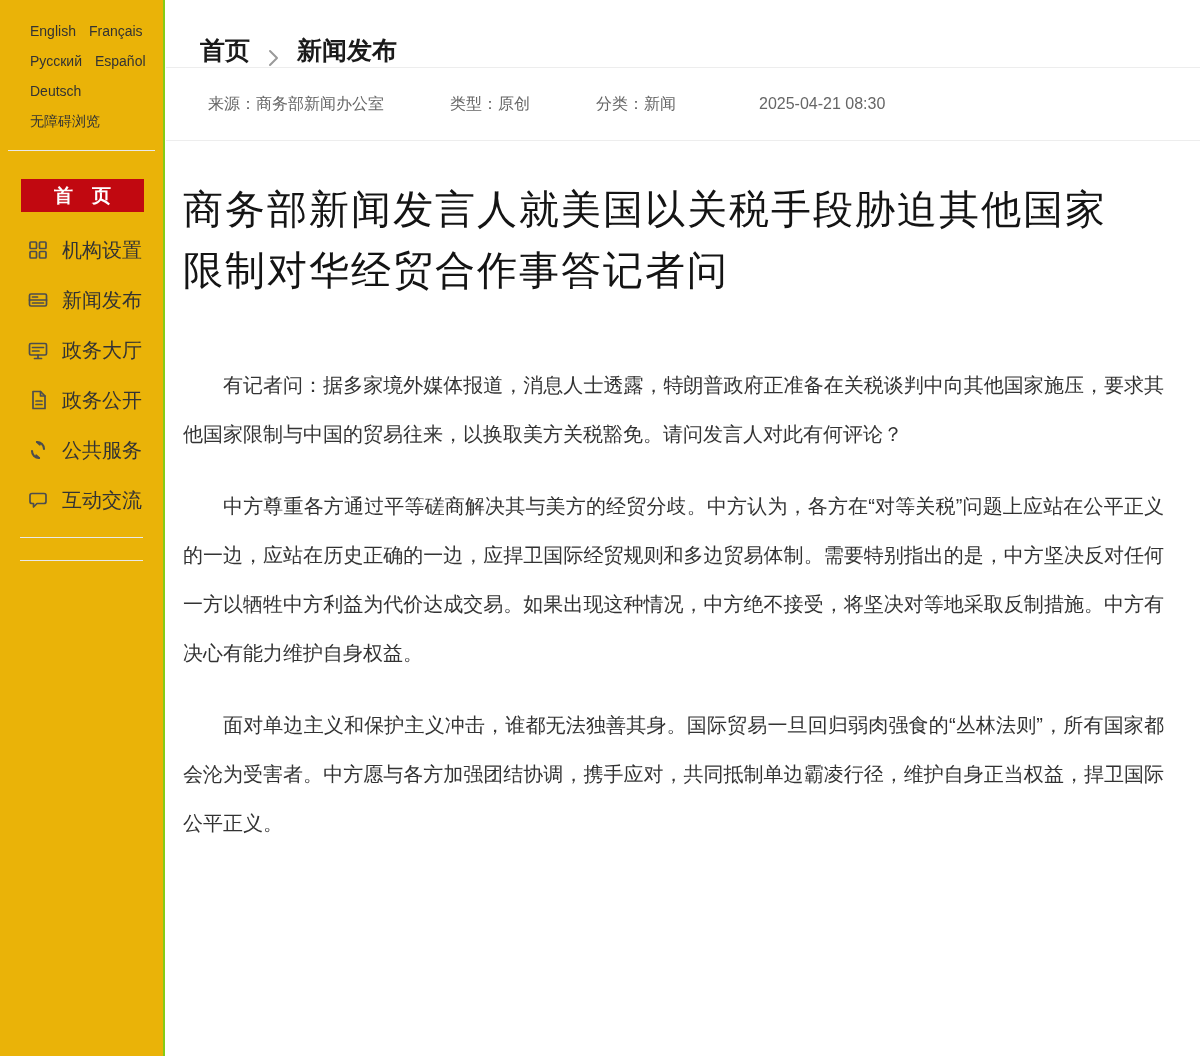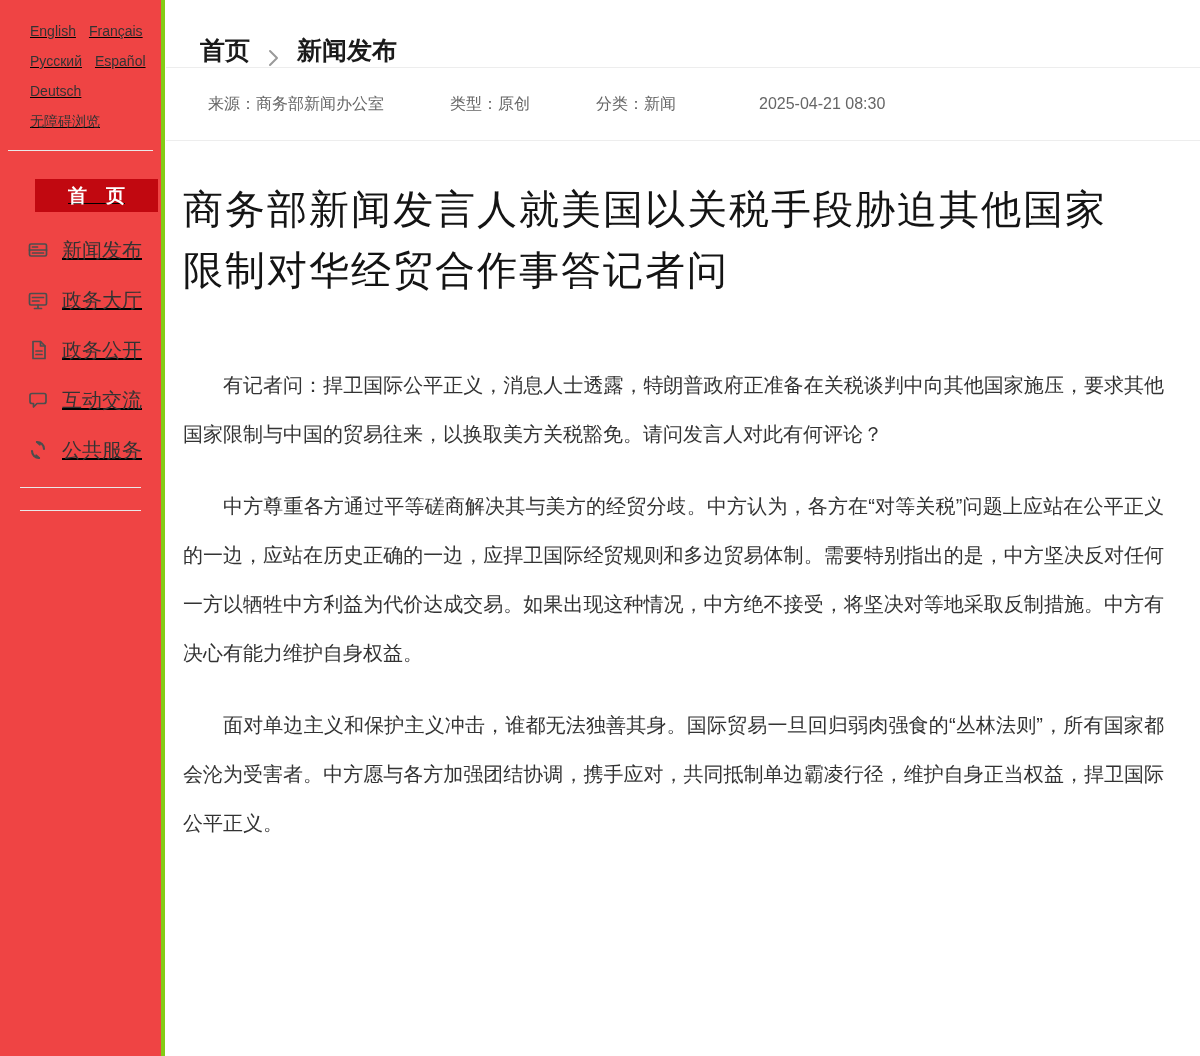--- a/index.html
+++ b/index.html
@@ -10,31 +10,30 @@
     font-family: "Liberation Sans", "DejaVu Sans", sans-serif;
     -webkit-font-smoothing: antialiased;
   }
   .page { position: relative; width: 1200px; height: 1056px; }
 
   
   .sidebar {
     position: absolute; left: 0; top: 0;
     width: 165px; height: 1056px;
     box-sizing: border-box;
-    border-right: 4px solid #84cc16;
-    background: #ef4444;
-    text-decoration: underline;
+    border-right: 2px solid #84cc16;
+    background: #eab308;
   }
   .lang-block { padding: 16px 0 8px 30px; font-size: 14px; color: #333; }
   .lang-row { display: flex; gap: 13px; line-height: 30px; }
   .lang-link { cursor: pointer; white-space: nowrap; }
   .side-divider { border: none; border-top: 1px solid #e9e9e9; margin: 6px 8px 0 8px; }
 
   .home-btn {
-    margin: 28px 0 0 35px;
+    margin: 28px 0 0 21px;
     width: 123px; height: 33px;
     background: #c10810;
     color: #fff; font-size: 19px; font-weight: bold;
     display: flex; align-items: center; justify-content: center;
     cursor: pointer;
   }
 
   .menu { margin-top: 13px; }
   .menu-item {
     height: 50px; display: flex; align-items: center;
@@ -105,20 +104,29 @@
     </div>
 
     <hr class="side-divider">
 
     <div class="home-btn">
       <span>首　页</span>
     </div>
 
     <div class="menu">
 
+      <div class="menu-item">
+        <svg viewBox="0 0 22 22">
+          <rect x="3" y="3" width="6.5" height="6.5" rx="1"></rect>
+          <rect x="12.5" y="3" width="6.5" height="6.5" rx="1"></rect>
+          <rect x="3" y="12.5" width="6.5" height="6.5" rx="1"></rect>
+          <rect x="12.5" y="12.5" width="6.5" height="6.5" rx="1"></rect>
+        </svg>
+        <span>机构设置</span>
+      </div>
 
       <div class="menu-item">
         <svg viewBox="0 0 22 22">
           <rect x="2.5" y="5" width="17" height="12" rx="1.5"></rect>
           <line x1="2.5" y1="11" x2="19.5" y2="11"></line>
           <line x1="5.5" y1="8" x2="10.5" y2="8"></line>
           <line x1="5.5" y1="14" x2="16.5" y2="14"></line>
         </svg>
         <span>新闻发布</span>
       </div>
@@ -138,34 +146,34 @@
         <svg viewBox="0 0 22 22">
           <path d="M6 2.5 H13.5 L18 7 V19.5 H6 Z"></path>
           <path d="M13.5 2.5 V7 H18"></path>
           <line x1="9" y1="12" x2="15" y2="12"></line>
           <line x1="9" y1="15.5" x2="15" y2="15.5"></line>
         </svg>
         <span>政务公开</span>
       </div>
 
       <div class="menu-item">
-        <svg viewBox="0 0 22 22">
-          <path d="M5 4.5 H17 Q19 4.5 19 6.5 V12.5 Q19 14.5 17 14.5 H10 L6.5 18 V14.5 H5 Q3 14.5 3 12.5 V6.5 Q3 4.5 5 4.5 Z"></path>
-        </svg>
-        <span>互动交流</span>
-      </div>
-
-      <div class="menu-item">
         <svg viewBox="0 0 22 22" style="stroke-width:2.1">
           <path d="M5 12 A7 7 0 0 0 12 19"></path>
           <path d="M12 19 L9.2 16.4"></path>
           <path d="M17 10 A7 7 0 0 0 10 3"></path>
           <path d="M10 3 L12.8 5.6"></path>
         </svg>
         <span>公共服务</span>
+      </div>
+
+      <div class="menu-item">
+        <svg viewBox="0 0 22 22">
+          <path d="M5 4.5 H17 Q19 4.5 19 6.5 V12.5 Q19 14.5 17 14.5 H10 L6.5 18 V14.5 H5 Q3 14.5 3 12.5 V6.5 Q3 4.5 5 4.5 Z"></path>
+        </svg>
+        <span>互动交流</span>
       </div>
     </div>
 
     <hr class="side-divider menu-divider">
 
 
     <hr class="side-divider qa-divider">
   </div>
 
   <div class="main">
@@ -184,20 +192,20 @@
       <span class="meta-item">来源：商务部新闻办公室</span>
       <span class="meta-item">类型：原创</span>
       <span class="meta-item">分类：新闻</span>
       <span class="meta-item meta-date">2025-04-21 08:30</span>
     </div>
 
     <div class="article">
       <h1 class="article-title">商务部新闻发言人就美国以关税手段胁迫其他国家限制对华经贸合作事答记者问</h1>
 
       <div class="article-body">
-        <p>有记者问：捍卫国际公平正义，消息人士透露，特朗普政府正准备在关税谈判中向其他国家施压，要求其他国家限制与中国的贸易往来，以换取美方关税豁免。请问发言人对此有何评论？</p>
+        <p>有记者问：据多家境外媒体报道，消息人士透露，特朗普政府正准备在关税谈判中向其他国家施压，要求其他国家限制与中国的贸易往来，以换取美方关税豁免。请问发言人对此有何评论？</p>
         <p>中方尊重各方通过平等磋商解决其与美方的经贸分歧。中方认为，各方在“对等关税”问题上应站在公平正义的一边，应站在历史正确的一边，应捍卫国际经贸规则和多边贸易体制。需要特别指出的是，中方坚决反对任何一方以牺牲中方利益为代价达成交易。如果出现这种情况，中方绝不接受，将坚决对等地采取反制措施。中方有决心有能力维护自身权益。</p>
         <p>面对单边主义和保护主义冲击，谁都无法独善其身。国际贸易一旦回归弱肉强食的“丛林法则”，所有国家都会沦为受害者。中方愿与各方加强团结协调，携手应对，共同抵制单边霸凌行径，维护自身正当权益，捍卫国际公平正义。</p>
       </div>
     </div>
   </div>
 
 </div>
 
 </body></html>

